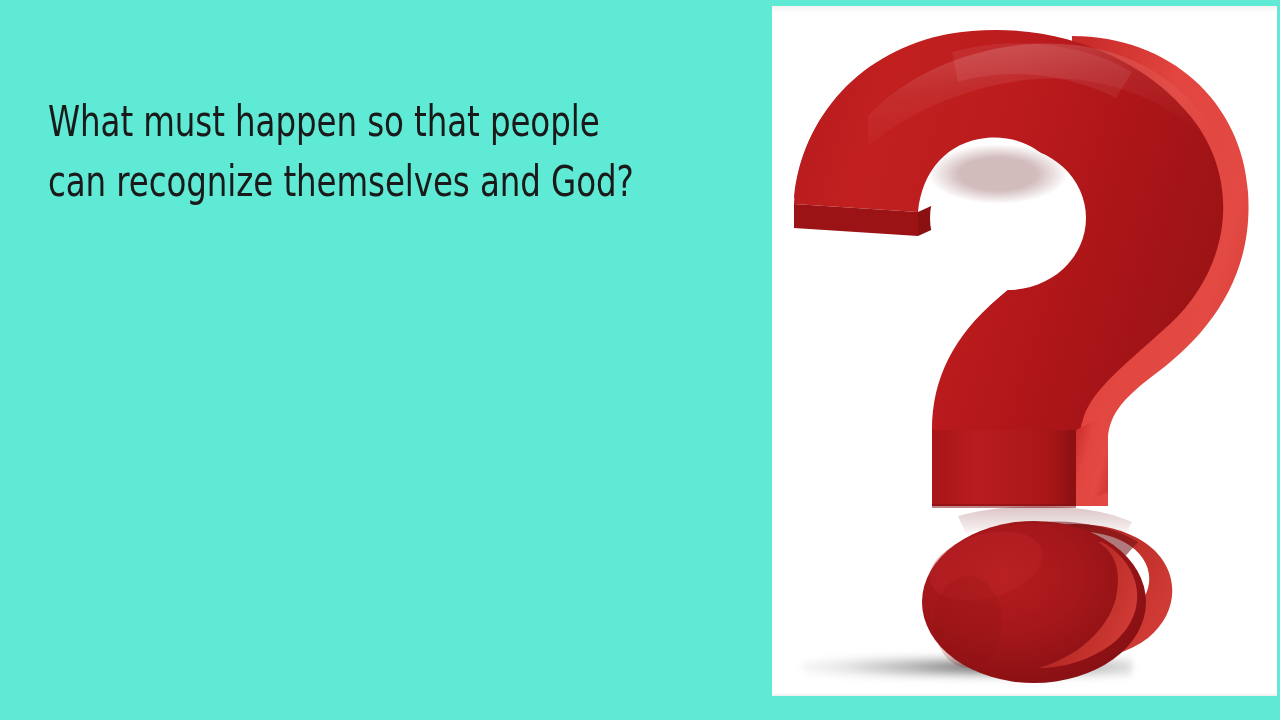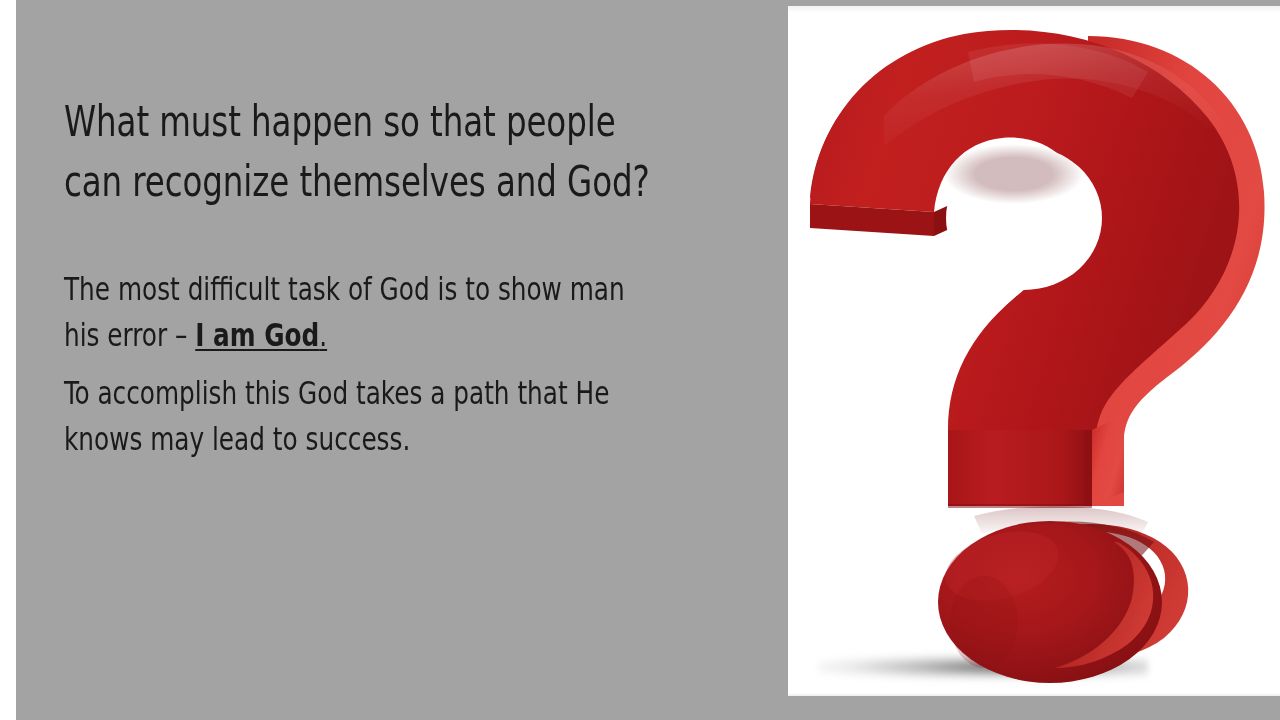--- a/index.html
+++ b/index.html
@@ -12,22 +12,21 @@
     width: 1280px;
     height: 720px;
     overflow: hidden;
     font-family: "DejaVu Sans Condensed", "Liberation Sans Narrow", "Liberation Sans", sans-serif;
     position: relative;
   }
 
   .slide {
     position: absolute;
     inset: 0;
-    background: #a3a3a3;
-    margin-left: 16px;
+    background: #5eead4;
   }
 
   
   .text-column {
     position: absolute;
     left: 48px;
     top: 92px;
     width: 700px;
   }
 
@@ -137,27 +136,20 @@
 </head>
 <body>
 
 <div class="slide">
 
   <div class="text-column">
 
     <h1 class="slide-title">What must happen so that people
 can recognize themselves and God?</h1>
 
-    <div class="body-block">
-
-      <p class="body-para"><span>The most difficult task of God is to show man his error – </span><span class="emphasis">I am God</span><span class="trailing-dot">.</span></p>
-
-      <p class="body-para">To accomplish this God takes a path that He knows may lead to success.</p>
-
-    </div>
   </div>
 
   <div class="image-panel">
 
     <div class="panel-top-tint"></div>
 
     <div class="qmark-stage">
 
       <div class="ground-shadow"></div>
 

